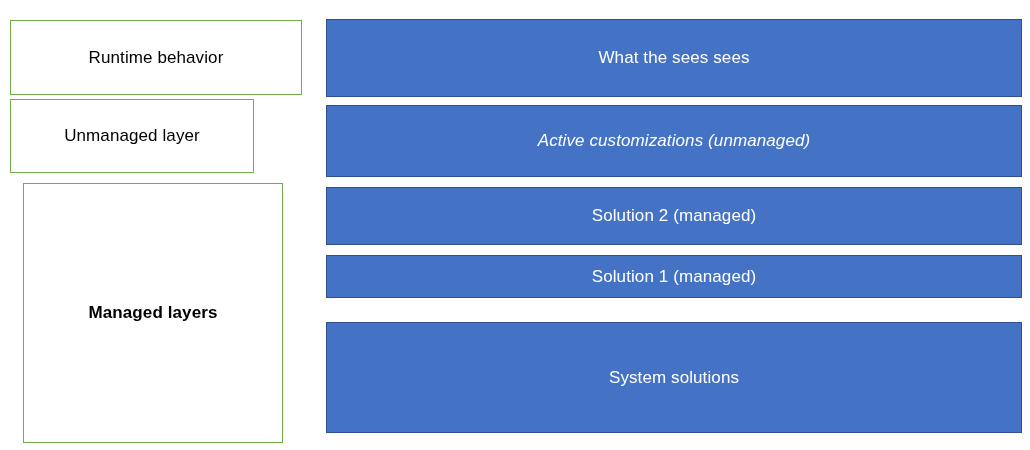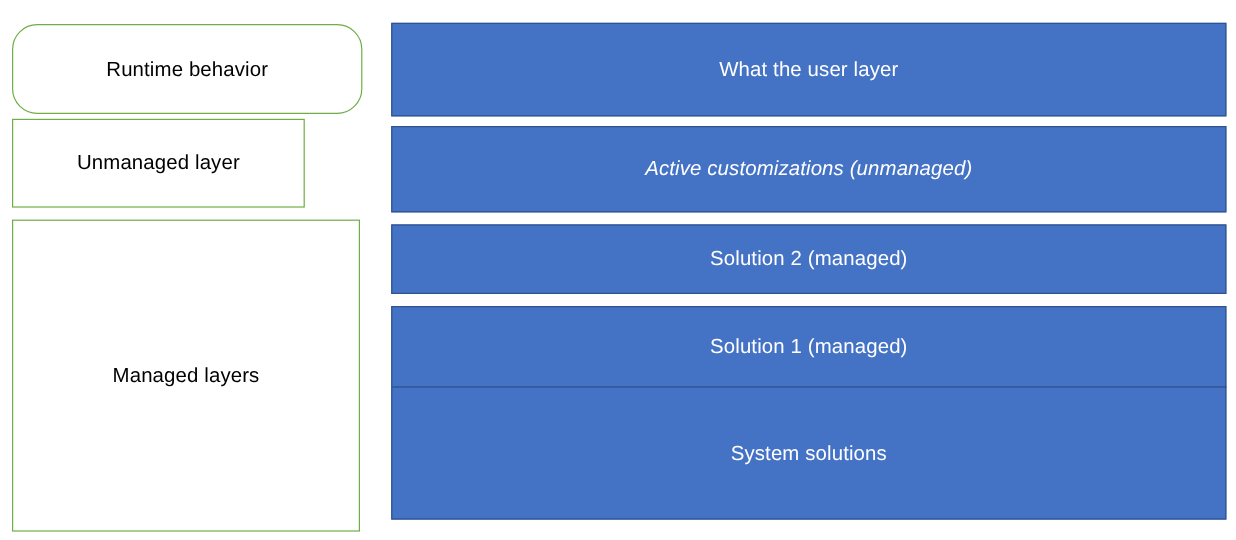--- a/index.html
+++ b/index.html
@@ -29,49 +29,49 @@
     background: var(--white-fill, #ffffff);
     border: 1.5px solid var(--green-border, #70AD47);
     color: var(--text-dark, #000000);
   }
   .blue-box {
     background: var(--blue-fill, #4472C4);
     border: 1.5px solid var(--blue-border, #2F528F);
     color: var(--text-light, #ffffff);
   }
   
-  .l1 { left: 10px;  top: 20px;  width: 292px; height: 75px; border-radius: 21px;  }
+  .l1 { left: 10px;  top: 20px;  width: 292px; height: 75px;  }
   .l2 { left: 10px;  top: 99px;  width: 244px; height: 74px;  }
-  .l3 { left: 10px;  top: 183px; width: 290px; height: 260px; }
+  .l3 { left: 23px;  top: 183px; width: 260px; height: 260px; font-weight: bold; }
   
   .r1 { left: 326px; top: 19px;  width: 696px; height: 78px;  }
   .r2 { left: 326px; top: 105px; width: 696px; height: 72px; font-style: italic;  }
   .r3 { left: 326px; top: 187px; width: 696px; height: 58px; text-align: center;  }
-  .r4 { left: 326px; top: 255px; width: 696px; height: 68px;  }
+  .r4 { left: 326px; top: 255px; width: 696px; height: 43px;  }
   .r5 { left: 326px; top: 322px; width: 696px; height: 111px; }
 </style>
 </head>
 <body>
 
 <div class="canvas">
 
   <div class="box green-box l1">
     <span>Runtime behavior</span>
   </div>
 
   <div class="box green-box l2">
     <span>Unmanaged layer</span>
   </div>
 
   <div class="box green-box l3">
     <span>Managed layers</span>
   </div>
 
   <div class="box blue-box r1">
-    <span>What the user layer</span>
+    <span>What the sees sees</span>
   </div>
 
   <div class="box blue-box r2">
     <span>Active customizations (unmanaged)</span>
   </div>
 
   <div class="box blue-box r3">
     <span>Solution 2 (managed)</span>
   </div>
 

